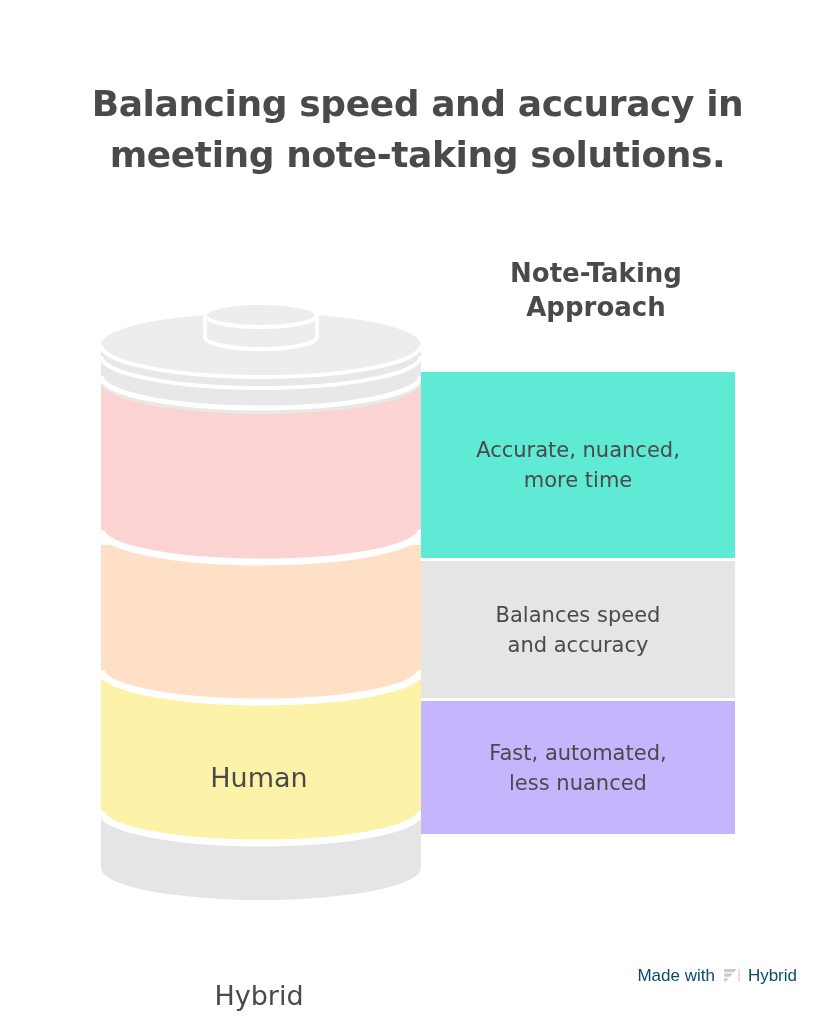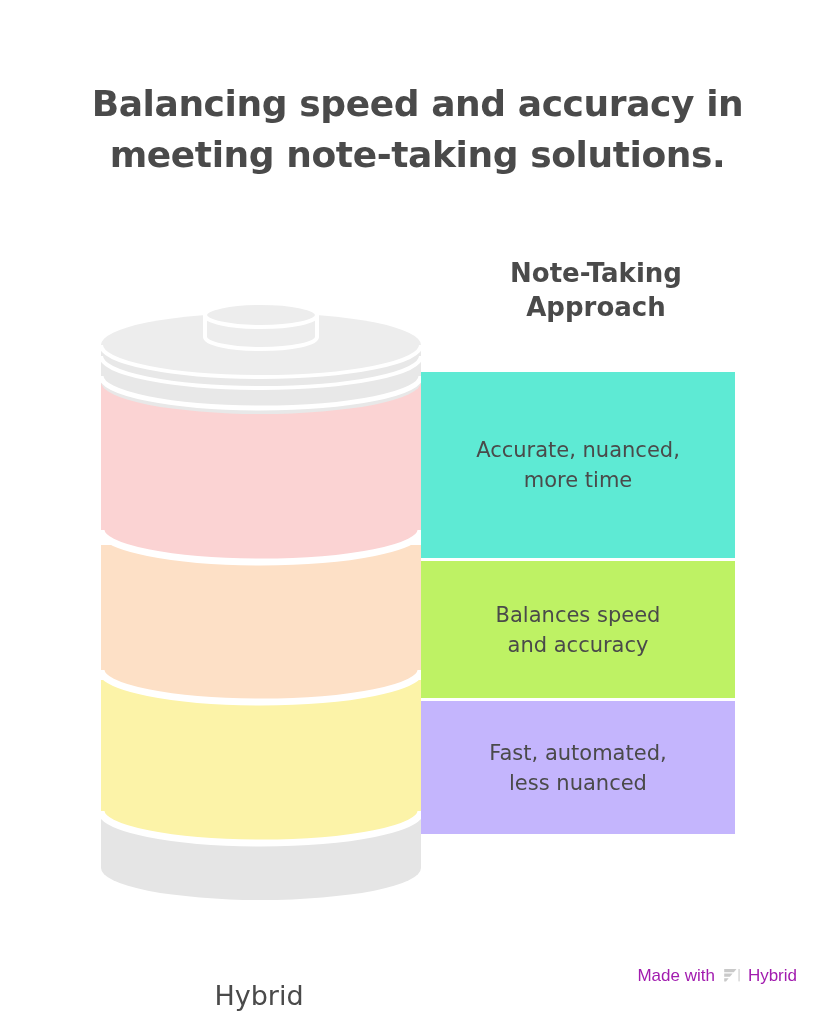--- a/index.html
+++ b/index.html
@@ -91,21 +91,21 @@
 
   
   #watermark {
     position: absolute;
     right: 38px;
     bottom: 38px;
     display: flex;
     align-items: center;
     gap: 7px;
     font-size: 17px;
-    color: #a21caf;
+    color: #0c4a6e;
     font-family: "Liberation Sans", sans-serif;
   }
   #watermark .wm-logo {
     display: inline-block;
     line-height: 0;
   }
 </style>
 </head>
 <body>
 
@@ -153,29 +153,30 @@
       <ellipse cx="166" cy="15" rx="56" ry="12" fill="#ededed" stroke="#ffffff" stroke-width="4"></ellipse>
     </g>
 
     <g clip-path="url(#clip-body)">
       <path d="M6,230 A 160 32 0 0 0 326,230" fill="none" stroke="#ffffff" stroke-width="7"></path>
       <path d="M6,370 A 160 32 0 0 0 326,370" fill="none" stroke="#ffffff" stroke-width="7"></path>
       <path d="M6,511 A 160 32 0 0 0 326,511" fill="none" stroke="#ffffff" stroke-width="7"></path>
     </g>
   </svg>
 
+  <div class="seg-label" id="label-human">Human</div>
   <div class="seg-label" id="label-hybrid">Hybrid</div>
 
 </div>
 
 <div class="panel" id="panel-0" style="background:#5eead4;">
   <span>Accurate, nuanced,
 more time</span>
 </div>
-<div class="panel" id="panel-1" style="background:#bef264;">
+<div class="panel" id="panel-1" style="background:#e5e5e5;">
   <span>Balances speed
 and accuracy</span>
 </div>
 <div class="panel" id="panel-2" style="background:#c4b5fd;">
   <span>Fast, automated,
 less nuanced</span>
 </div>
 
 <div id="watermark">
   <span>Made with</span>

